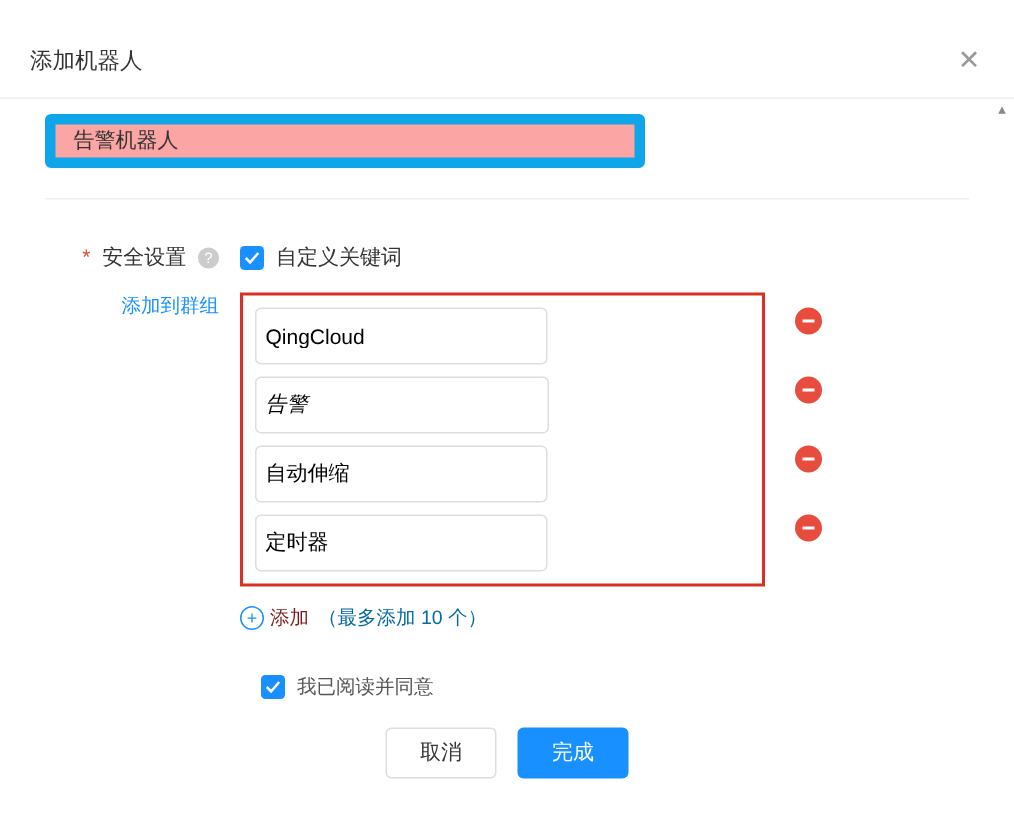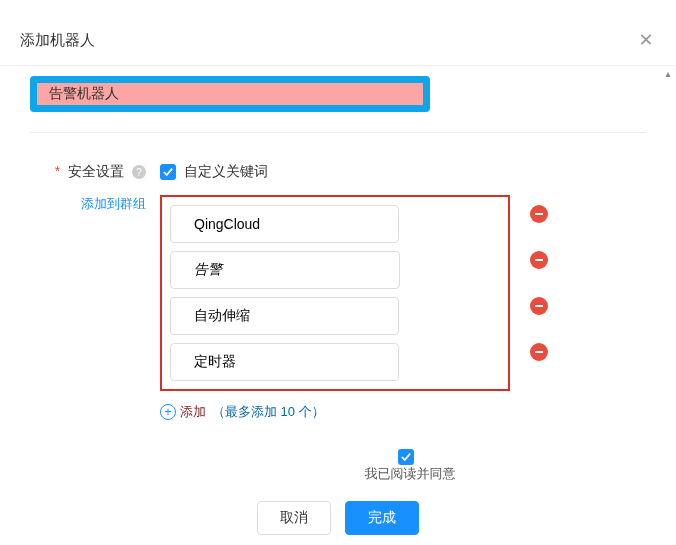--- a/index.html
+++ b/index.html
@@ -46,39 +46,39 @@
     margin-right: 8px; cursor: pointer;
   }
   .cb svg { width: 10px; height: 10px; }
   .cb-label { color: #333; font-size: 14px; }
 
   .keyword-box {
     border: 2px solid #d93025; padding: 8px; width: 350px;
   }
   .keyword-input {
     flex: 1; height: 38px; border: 1px solid #ddd; border-radius: 4px;
-    padding: 0 23px; font-size: 14px; outline: none;
+    padding: 0 6px; font-size: 14px; outline: none;
   }
   .remove-btn {
     width: 18px; height: 18px; border-radius: 50%; background: #e74c3c;
     margin-left: 20px; cursor: pointer; display: inline-flex;
     align-items: center; justify-content: center;
   }
   .remove-btn::after { content: ""; width: 8px; height: 2px; background: #fff; }
 
   .add-row { display: flex; align-items: center; margin-top: 12px; color: #999; font-size: 13px; }
   .add-icon {
     width: 16px; height: 16px; border: 1px solid #1890ff; border-radius: 50%;
     color: #1890ff; display: inline-flex; align-items: center; justify-content: center;
     font-size: 12px; margin-right: 4px; cursor: pointer;
   }
   .add-text { color: #7f1d1d; cursor: pointer; margin-right: 6px; }
   .add-hint { color: #0369a1; }
 
-  .agree-row { display: flex; align-items: center; margin-top: 28px; margin-left: 144px; font-size: 13px; flex-direction: column; }
+  .agree-row { display: flex; align-items: center; margin-top: 28px; margin-left: 144px; font-size: 13px; }
   .agree-text { color: #555; }
   .agree-link { color: #1890ff; cursor: pointer; }
 
   .footer-btns { display: flex; justify-content: center; gap: 14px; margin-top: 18px; }
   .btn {
     min-width: 74px; height: 34px; border-radius: 4px; font-size: 14px;
     display: inline-flex; align-items: center; justify-content: center;
     cursor: pointer; padding: 0 18px;
   }
   .btn-default { background: #fff; border: 1px solid #ddd; color: #333; }

